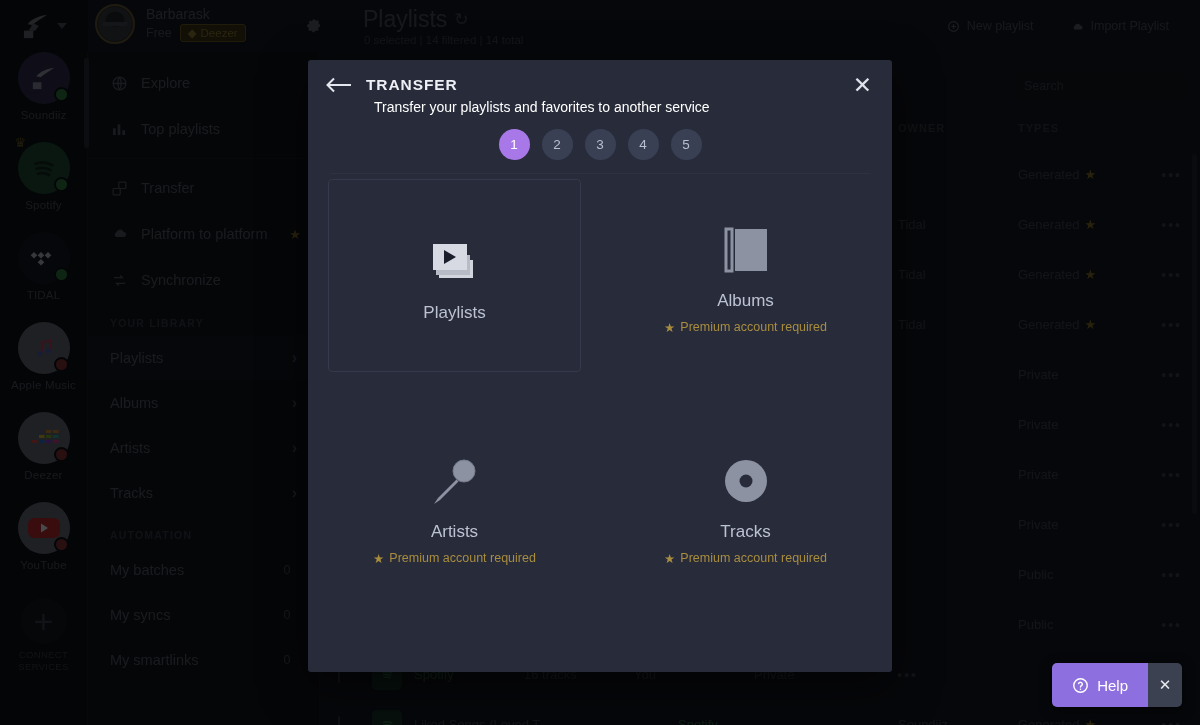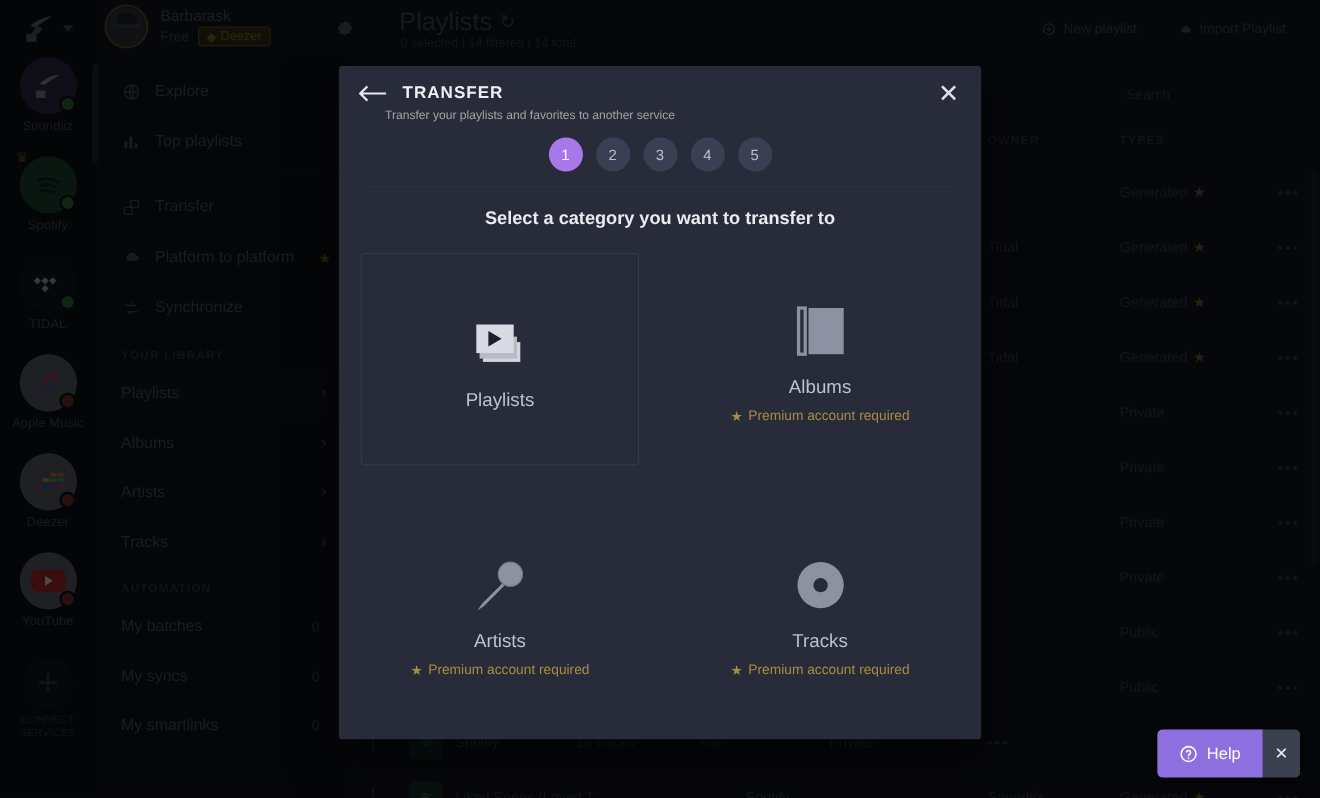--- a/index.html
+++ b/index.html
@@ -100,21 +100,21 @@
   .modal {
     position:absolute; left: 308px; top: 60px; width: 584px; height: 612px;
     background: #272b3a; border-radius: 3px; overflow: hidden;
     box-shadow: 0 14px 46px rgba(0,0,0,.55);
     display:flex; flex-direction: column;
   }
   .m-head { position:relative; padding: 16px 22px 0 22px; }
   .m-back { position:absolute; left: 18px; top: 16px; width: 26px; height: 22px; cursor:pointer; }
   .m-close { position:absolute; right: 20px; top: 14px; font-size: 23px; color:#dfe2ea; cursor:pointer; line-height:1; font-weight:400;}
   .m-title { margin-left: 36px; font-size: 15.5px; font-weight: 700; color:#eef0f5; letter-spacing: .9px;}
-  .m-sub { margin-left: 20px; margin-top: 5px; font-size: 11px; color:#a3a3a3; }
+  .m-sub { margin-left: 44px; margin-top: 5px; font-size: 14px; color:#ffffff; }
   .steps { display:flex; justify-content:center; gap: 12px; margin-top: 14px; }
   .step { width: 31px; height: 31px; border-radius:50%; background:#3a4054; color:#b9bfcf; font-size: 13.5px; display:flex; align-items:center; justify-content:center; cursor:pointer;}
   .step.on { background:#a978e8; color:#fff; }
   .m-divider { height: 1px; background: #2d3142; margin-top: 13px;}
   .m-prompt { text-align:center; font-size: 16.5px; color:#e9ebf1; font-weight: 700; padding: 20px 0 16px;}
   .cards { display:grid; grid-template-columns: 1fr 1fr; gap: 38px; padding: 5px 20px 20px; }
   .card {
     height: 193px; border: 1px solid #343a4c; border-radius: 4px;
     display:flex; flex-direction:column; align-items:center; justify-content:center;
     cursor:pointer; background: transparent;
@@ -616,21 +616,20 @@
       <div class="steps" id="steps">
   <div class="step on">1</div>
   <div class="step ">2</div>
   <div class="step ">3</div>
   <div class="step ">4</div>
   <div class="step ">5</div>
         </div>
       <div class="m-divider"></div>
     </div>
 
-    <div class="m-prompt">Select a category you want to transfer to</div>
 
     <div class="cards" id="cards">
   <div class="card ">
     <div class="card-ico">
             <svg width="56" height="52" viewBox="0 0 56 52">
               <rect x="12" y="24" width="34" height="18" fill="#d2d5dd"></rect>
               <rect x="9" y="19" width="34" height="20" fill="#b7bbc6"></rect>
               <rect x="6" y="8" width="34" height="26" fill="#d7dae2"></rect>
               <path d="M17 14l12 7-12 7z" fill="#1b1f2b"></path>
             </svg>

